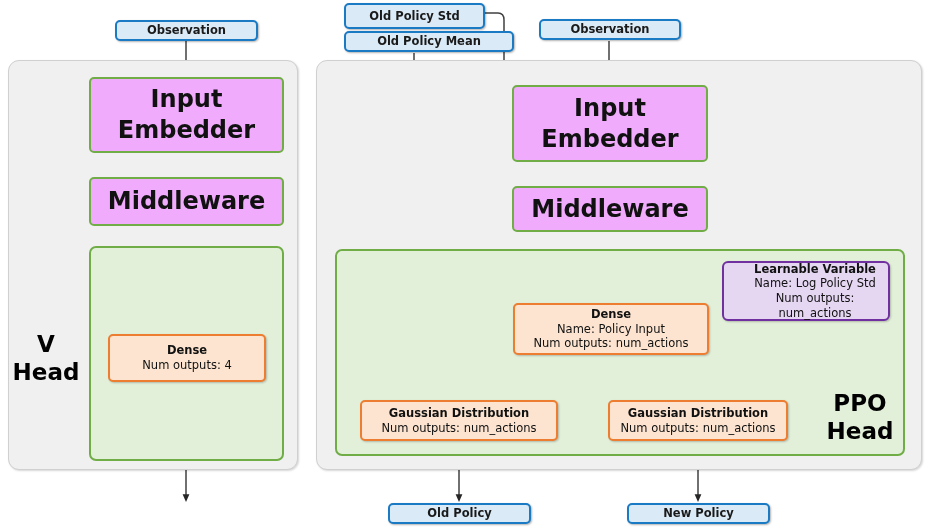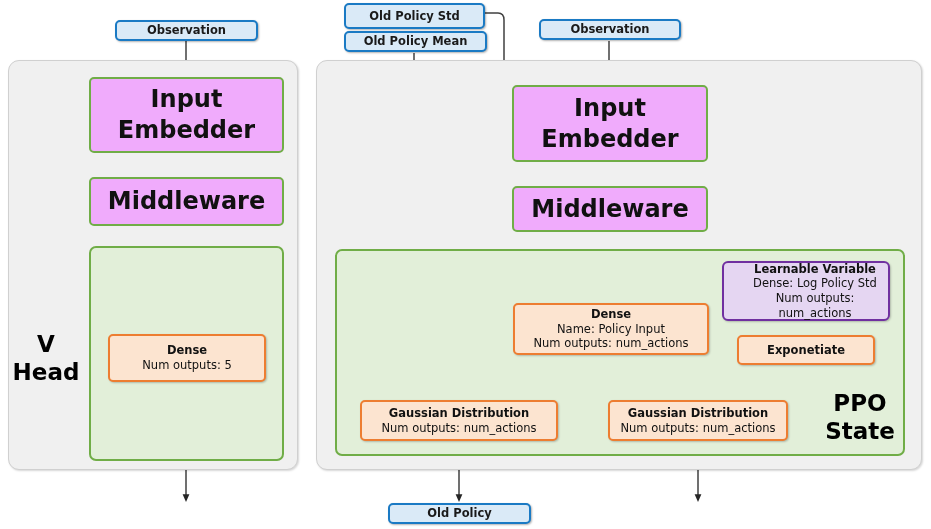--- a/index.html
+++ b/index.html
@@ -140,78 +140,78 @@
   </div>
 
   <div class="node green big" style="left:89px;top:177px;width:195px;height:49px;">
     <span>Middleware</span>
   </div>
 
   <div class="node green-area" style="left:89px;top:246px;width:195px;height:215px;"></div>
 
   <div class="node orange" style="left:108px;top:334px;width:158px;height:48px;">
     <span class="ttl">Dense</span>
-    <span>Num outputs: 5</span>
+    <span>Num outputs: 4</span>
   </div>
 
   <div class="node pill" style="left:115px;top:503px;width:143px;height:21px;margin-top:40px;">
     <span>State Value</span>
   </div>
 
   <div class="node head-outer" style="left:316px;top:60px;width:606px;height:410px;"></div>
 
   <div class="node pill" style="left:344px;top:3px;width:141px;height:26px;">
     <span>Old Policy Std</span>
   </div>
 
-  <div class="node pill" style="left:344px;top:31px;width:143px;height:21px;">
+  <div class="node pill" style="left:344px;top:31px;width:170px;height:21px;">
     <span>Old Policy Mean</span>
   </div>
 
   <div class="node pill" style="left:539px;top:19px;width:142px;height:21px;">
     <span>Observation</span>
   </div>
 
   <div class="node green big" style="left:512px;top:85px;width:196px;height:77px;">
     <span>Input Embedder</span>
   </div>
 
   <div class="node green big" style="left:512px;top:186px;width:196px;height:46px;">
     <span>Middleware</span>
   </div>
 
   <div class="node green-area" style="left:335px;top:249px;width:570px;height:207px;"></div>
 
   <div class="caption" style="left:820px;top:389px;width:80px;">PPO
-State</div>
+Head</div>
 
   <div class="node orange" style="left:513px;top:303px;width:196px;height:52px;">
     <span class="ttl">Dense</span>
     <span>Name: Policy Input</span>
     <span>Num outputs: num_actions</span>
   </div>
 
   <div class="node purple" style="left:722px;top:261px;width:168px;height:60px;padding-left:18px;">
     <span class="ttl">Learnable Variable</span>
-    <span>Dense: Log Policy Std</span>
-    <span>Num outputs: num_actions</span>
-  </div>
-
-  <div class="node orange" style="left:737px;top:335px;width:138px;height:30px;">
-    <span class="ttl">Exponetiate</span>
-  </div>
+    <span>Name: Log Policy Std</span>
+    <span>Num outputs: num_actions</span>
+  </div>
+
 
   <div class="node orange" style="left:360px;top:400px;width:198px;height:41px;">
     <span class="ttl">Gaussian Distribution</span>
     <span>Num outputs: num_actions</span>
   </div>
 
   <div class="node orange" style="left:608px;top:400px;width:180px;height:41px;">
     <span class="ttl">Gaussian Distribution</span>
     <span>Num outputs: num_actions</span>
   </div>
 
   <div class="node pill" style="left:388px;top:503px;width:143px;height:21px;">
     <span>Old Policy</span>
   </div>
 
+  <div class="node pill" style="left:627px;top:503px;width:143px;height:21px;">
+    <span>New Policy</span>
+  </div>
 
 </div>
 
 </body></html>

